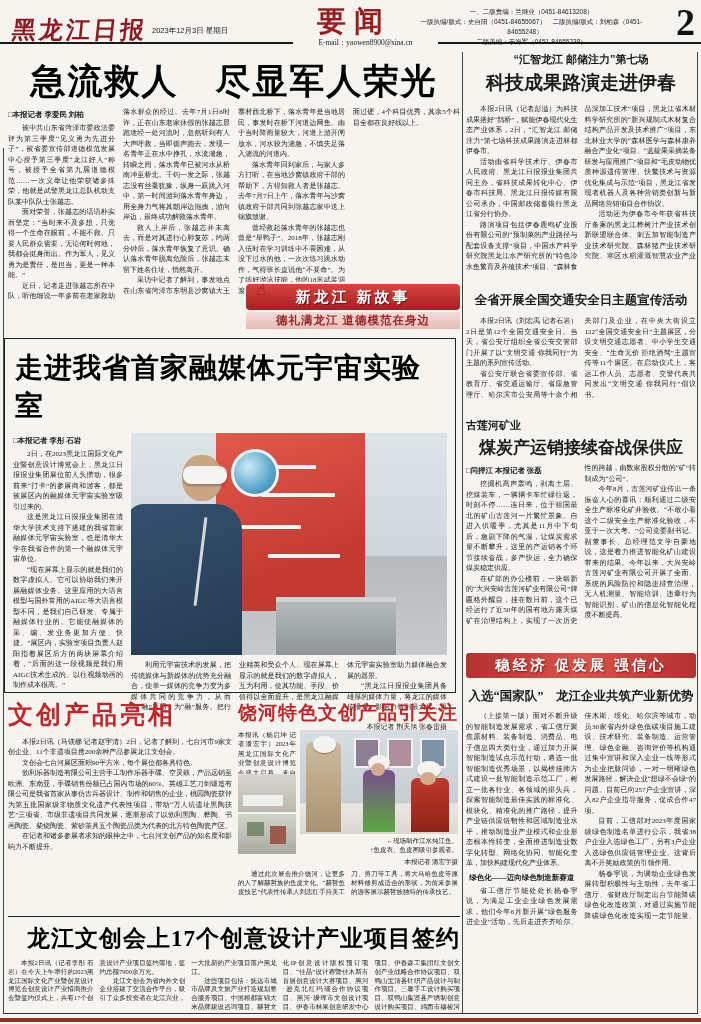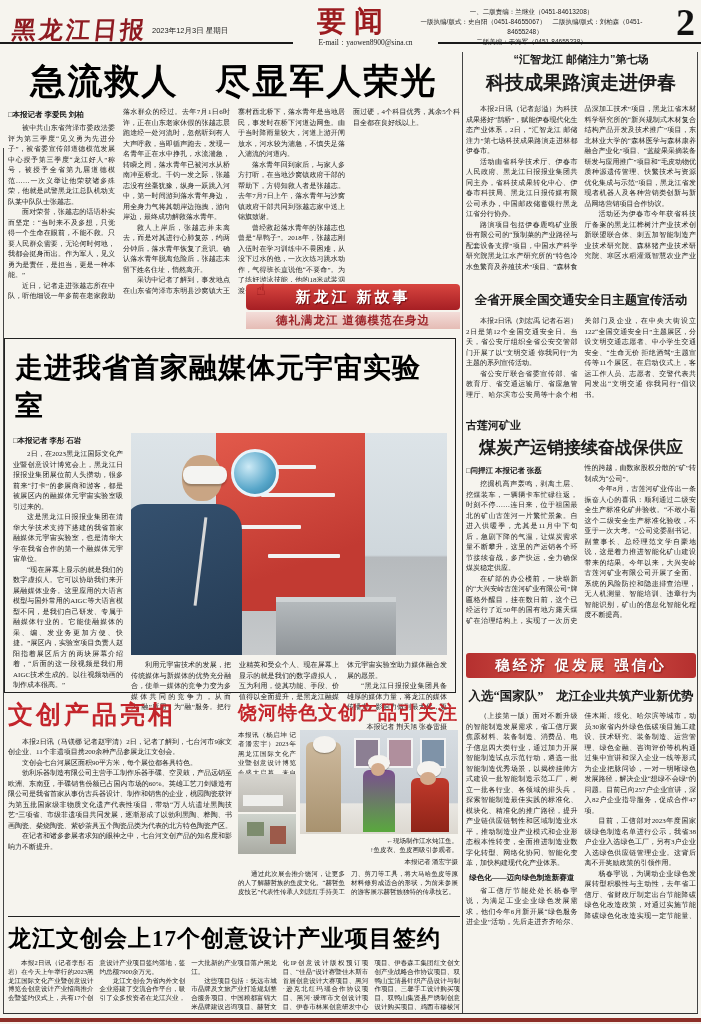--- a/index.html
+++ b/index.html
@@ -94,21 +94,21 @@
   .rh-dash{flex:1;border-top:2px solid #c3252b;}
   .rh-mid{display:flex;gap:4px;margin-top:4px;}
   .rh-leftcol{width:58px;}
   .rh-snippet{font-size:6.5px;line-height:1.45;height:44px;overflow:hidden;text-align:justify;}
   .rh-right{flex:1;}
   .rh-caption{font-size:6.5px;line-height:1.45;text-align:right;margin-top:2px;}
   .rh-body{margin-top:3px;height:34px;columns:2;column-gap:6px;font-size:6.5px;line-height:1.4;}
 
   
   .signing{position:absolute;left:8px;top:916px;width:452px;height:98px;border-top:1px solid #222;}
-  .sg-hl{text-align:left;font-size:23px;font-weight:900;letter-spacing:1px;margin:6px 0 5px 0;color:#000;}
+  .sg-hl{text-align:right;font-size:23px;font-weight:900;letter-spacing:1px;margin:6px 0 5px 0;color:#000;}
   .sg-body{height:58px;columns:5;column-gap:6px;font-size:6.5px;line-height:1.35;}
 
   
   .rightcol{position:absolute;left:466px;top:52px;width:230px;}
   .rc-kicker{font-size:11px;font-weight:bold;text-align:center;}
   .rc-hl1{font-size:19px;font-weight:900;text-align:center;margin:3px 0 8px 0;}
   .rc-body{columns:2;column-gap:7px;}
   .rc-b1{height:168px;}
   .rc-hl2{font-size:12.5px;font-weight:900;text-align:center;margin:20px 0 7px 0;}
   .rc-b2{height:88px;}

